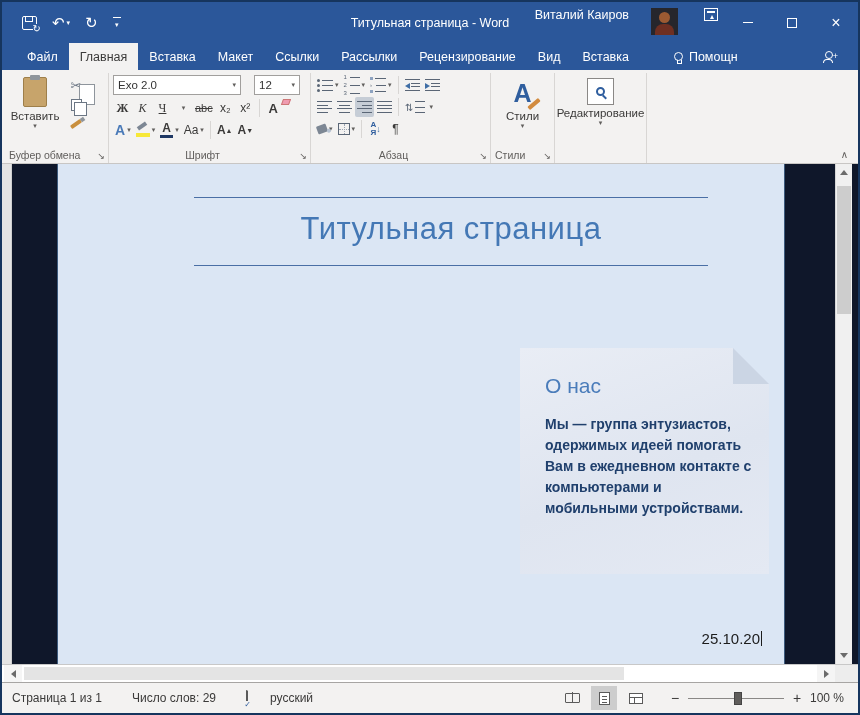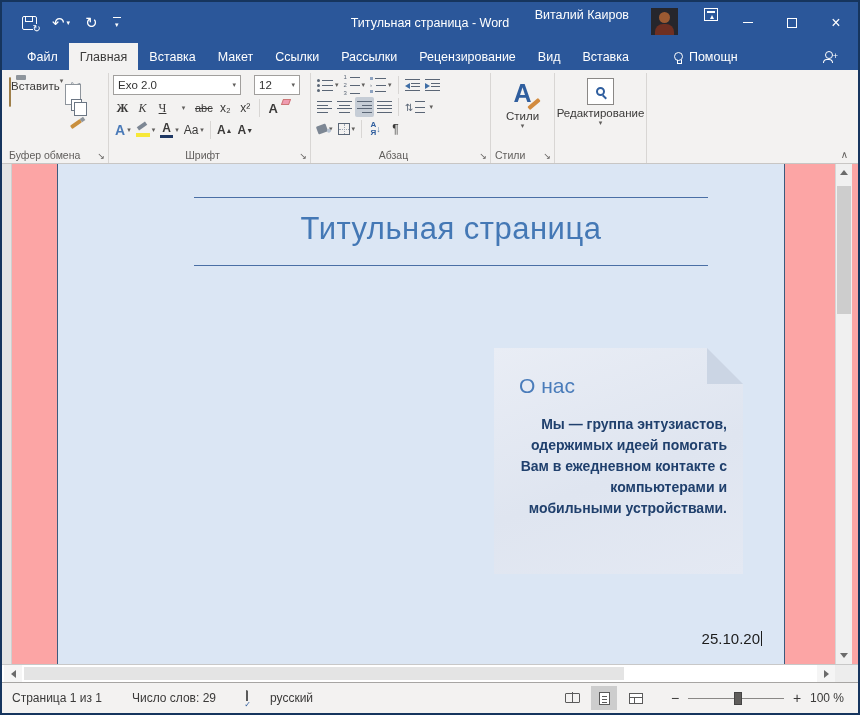--- a/index.html
+++ b/index.html
@@ -51,21 +51,21 @@
   .group-label.left { text-align:left; padding-left:4px; }
   .launcher { position:absolute; bottom:2px; right:3px; font-size:9px; color:#605e5c; line-height:1; }
   .rb { display:inline-flex; align-items:center; justify-content:center; height:20px; min-width:19px; padding:0 2px; border-radius:2px; color:#3b3a39; font-size:12px; }
   .rb.sel { background:#c6cdd6; }
   .rb .dd { font-size:7px; color:#605e5c; margin-left:2px; }
   .frow { display:flex; align-items:center; gap:1px; }
   .vsep { width:1px; height:18px; background:#d8d6d4; margin:0 3px; }
 
   
   .g-clip { width:104px; }
-  .paste-btn { display:flex; flex-direction:row; align-items:flex-start; width:52px; padding-top:2px; }
+  .paste-btn { display:flex; flex-direction:column; align-items:center; width:52px; padding-top:2px; }
   .clipboard-glyph { position:relative; width:24px; height:30px; background:#c7a46b; border:1px solid #9e7f4a; border-radius:2px; }
   .clipboard-glyph::before { content:""; position:absolute; left:6px; top:-3px; width:10px; height:5px; background:#8e959c; border-radius:1px; }
   .clipboard-glyph .page { position:absolute; right:-5px; top:6px; width:16px; height:21px; background:#fff; border:1px solid #8e959c; }
   .paste-btn .lbl { font-size:11.5px; color:#3b3a39; margin-top:3px; }
   .clip-col { display:flex; flex-direction:column; gap:2px; margin-left:4px; padding-top:2px; }
   .small-ico { font-size:13px; color:#6b7684; line-height:1; height:17px; display:flex; align-items:center; justify-content:center; width:22px; }
   .copy-glyph { position:relative; width:11px; height:12px; border:1px solid #6b7684; background:#fff; }
   .copy-glyph::before { content:""; position:absolute; left:2px; top:2px; width:11px; height:12px; border:1px solid #6b7684; background:#fff; }
   .painter-glyph { width:12px; height:4px; background:#c98f3d; transform:rotate(-35deg); border-radius:1px; position:relative; }
   .painter-glyph::after { content:""; position:absolute; right:-4px; top:0; width:4px; height:4px; background:#8e959c; }
@@ -133,26 +133,26 @@
   .big-btn .lbl { font-size:11.5px; color:#3b3a39; margin-top:2px; }
 
   
   .g-edit { width:92px; }
   .search-box { width:27px; height:27px; background:#fff; border:1px solid #8a8886; display:flex; align-items:center; justify-content:center; position:relative; }
   .mag { width:9px; height:9px; border:2px solid #2f5e9e; border-radius:50%; position:relative; }
   .mag::after { content:""; position:absolute; right:-4px; bottom:-4px; width:5px; height:2px; background:#2f5e9e; transform:rotate(45deg); }
   .ribbon-collapse { position:absolute; right:10px; bottom:3px; font-size:10px; color:#605e5c; }
 
   
-  .docarea { height:518px; position:relative; background:#fca5a5; flex:none; }
+  .docarea { height:518px; position:relative; background:#0f172a; flex:none; }
   .doc-left-strip { position:absolute; left:0; top:0; bottom:18px; width:10px; background:#e4e4e4; border-right:1px solid #cfcfcf; }
   .page { position:absolute; left:55px; top:0; width:728px; height:500px; background:#dbe6f4; border-left:1px solid #3c5a7d; border-right:1px solid #3c5a7d; }
   .doc-rule { position:absolute; left:136px; width:514px; height:1px; background:#4a6fa5; }
   .doc-title { position:absolute; left:136px; width:514px; top:47px; text-align:center; font-size:31px; color:#4478b5; letter-spacing:0.5px; }
-  .about-card { position:absolute; left:436px; top:184px; width:249px; height:226px; background:linear-gradient(160deg,#e9edf5 0%,#dfe5f0 55%,#e4e9f3 100%);text-align:right; }
+  .about-card { position:absolute; left:462px; top:184px; width:249px; height:226px; background:linear-gradient(160deg,#e9edf5 0%,#dfe5f0 55%,#e4e9f3 100%); }
   .about-card::before { content:""; position:absolute; top:0; right:0; border-width:0 36px 36px 0; border-style:solid; border-color:#dbe6f4 #dbe6f4 #cbd5e4 #cbd5e4; }
   .about-heading { position:absolute; left:25px; top:26px; font-size:21px; color:#4a7cba; font-weight:500; }
   .about-body { position:absolute; left:25px; top:66px; width:208px; font-size:14px; line-height:21px; font-weight:bold; color:#20406d; }
   .doc-date { position:absolute; right:22px; top:466px; font-size:15px; color:#1c1c1c; }
   .caret { display:inline-block; width:1px; height:15px; background:#1c1c1c; vertical-align:-2px; margin-left:1px; }
 
   
   .vscroll { position:absolute; right:6px; top:0; bottom:18px; width:17px; background:#f0f0f0; border-left:1px solid #d6d6d6; }
   .vs-btn { position:absolute; left:0; right:0; height:17px; background:#f0f0f0; display:flex; align-items:center; justify-content:center; }
   .vs-btn.up { top:0; } .vs-btn.down { bottom:0; }

